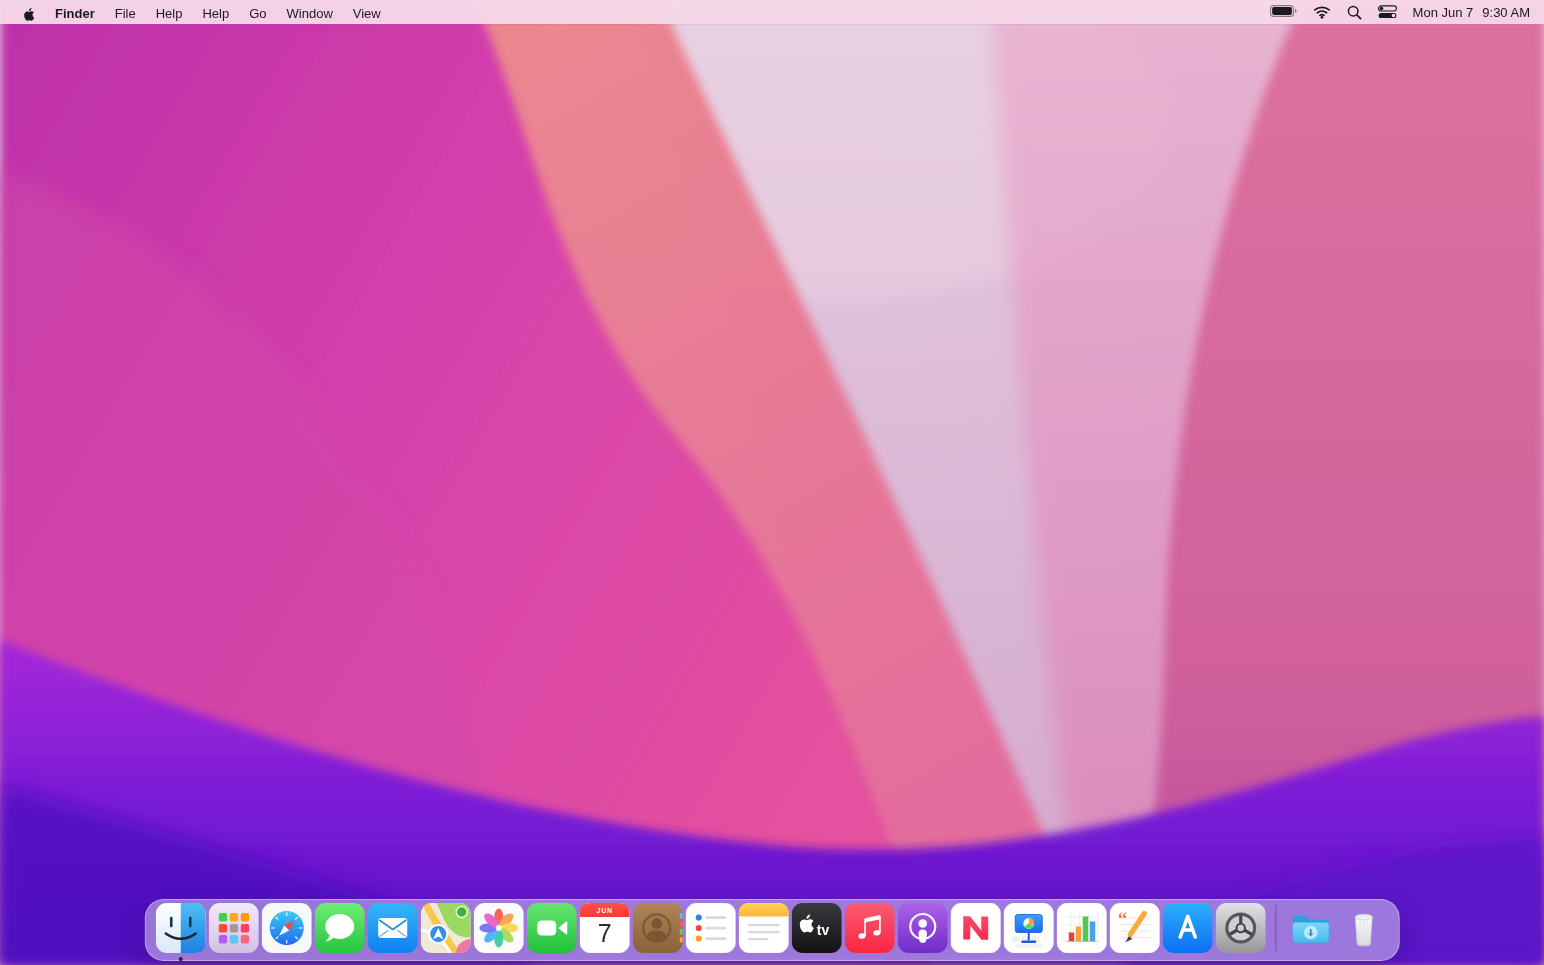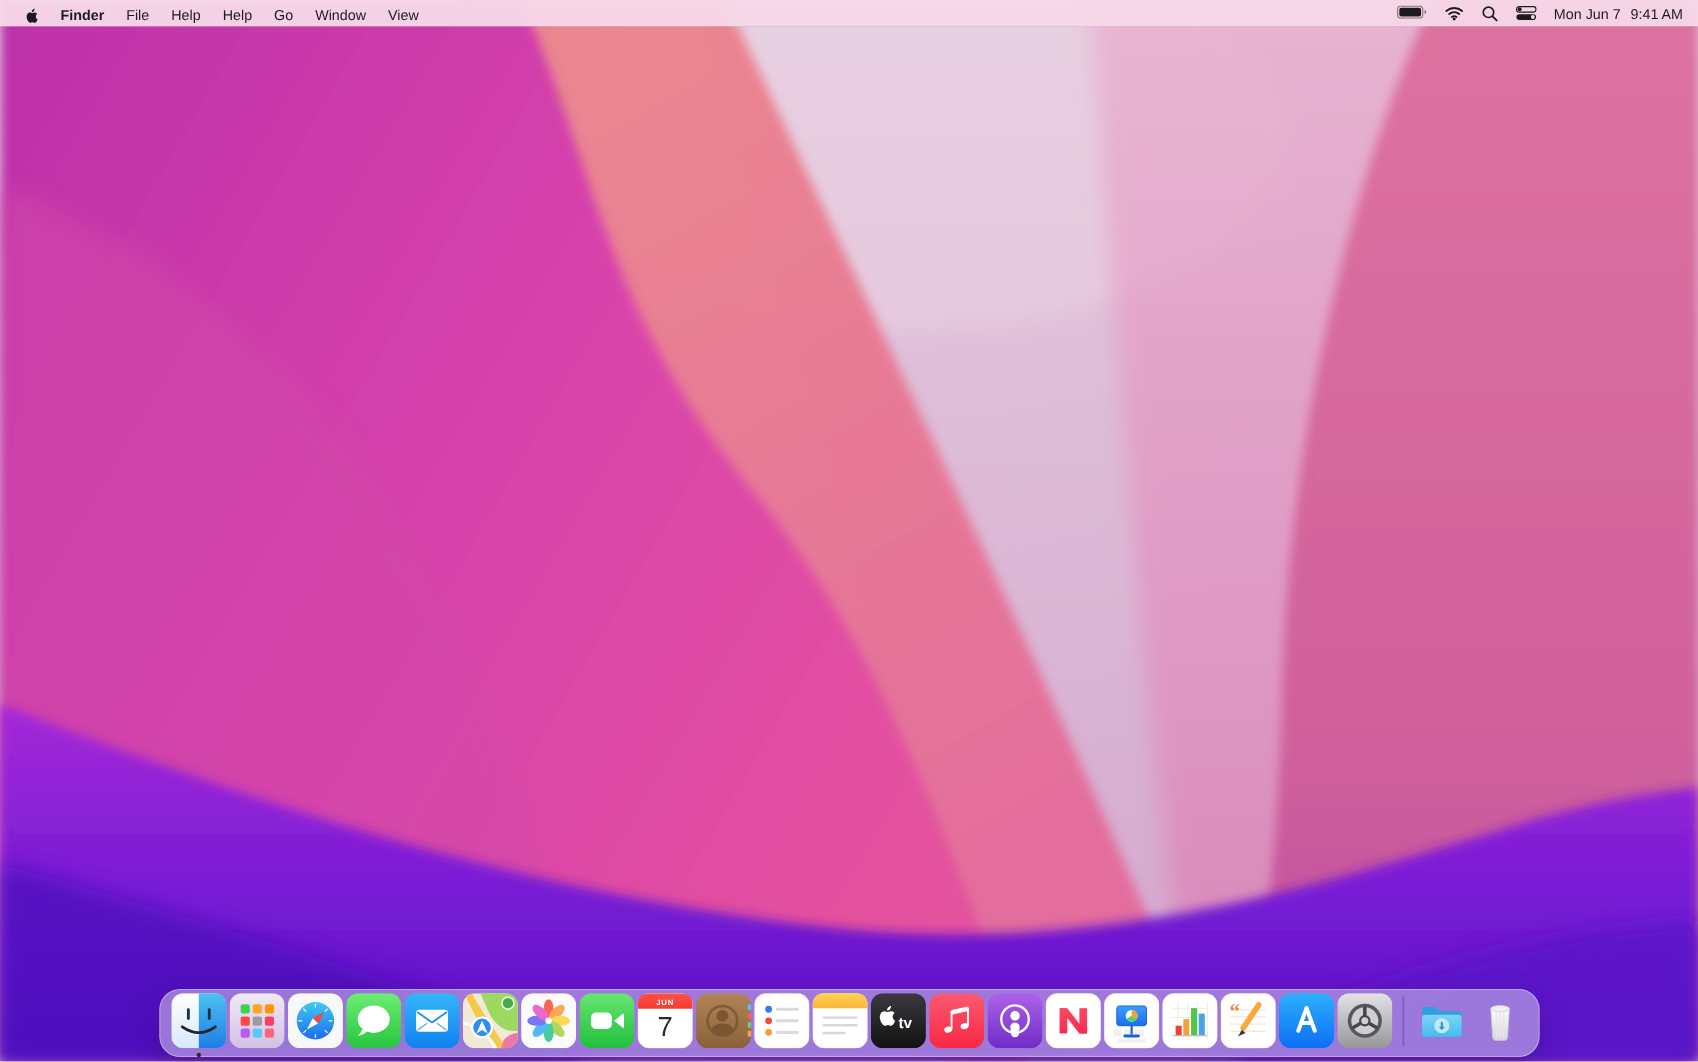--- a/index.html
+++ b/index.html
@@ -150,21 +150,21 @@
       <span class="mb-status">
         <svg width="19" height="14" viewBox="0 0 20 14">
           <rect x="0.6" y="0.6" width="18.8" height="5.4" rx="2.7" fill="none" stroke="#1b1b1e" stroke-width="1.2"></rect>
           <circle cx="3.7" cy="3.3" r="1.9" fill="#1b1b1e"></circle>
           <rect x="0.6" y="8" width="18.8" height="5.4" rx="2.7" fill="#1b1b1e"></rect>
           <circle cx="16.3" cy="10.7" r="1.9" fill="#f6d7e9"></circle>
         </svg>
       </span>
       <span class="mb-clock">
         <span>Mon Jun 7</span>
-        <span>9:41 AM</span>
+        <span>9:30 AM</span>
       </span>
     </div>
   </div>
 
   <div class="dock">
 
     <div class="dock-item" title="Finder">
       <svg viewBox="0 0 50 50">
         <defs>
           <linearGradient id="finL" x1="0" y1="0" x2="0" y2="1">

